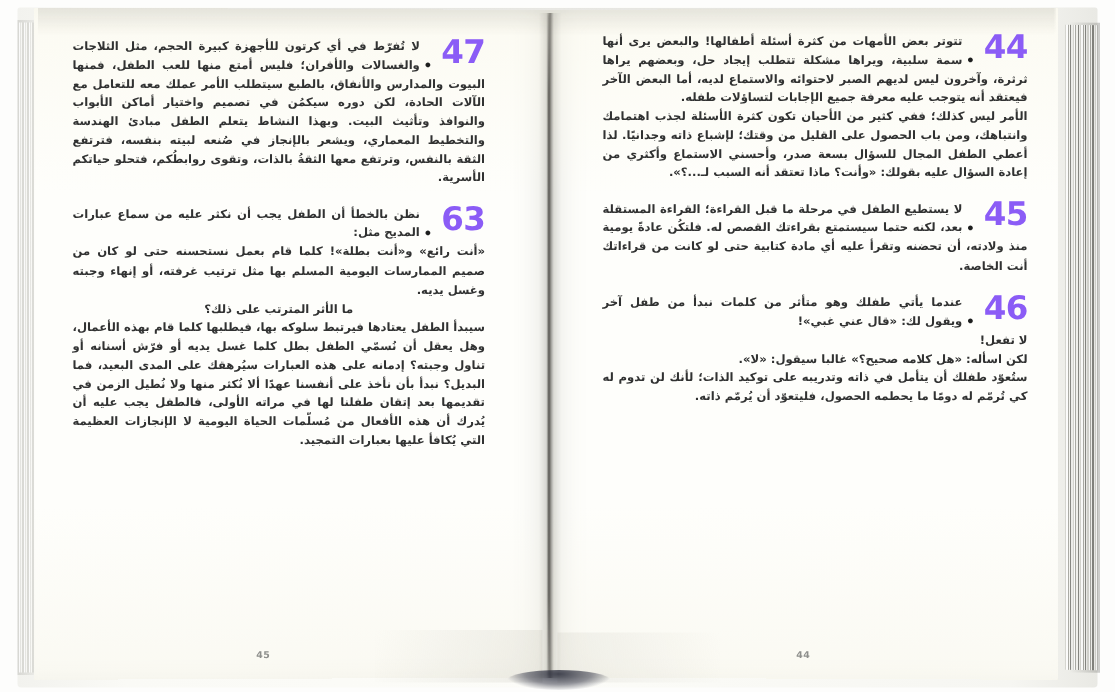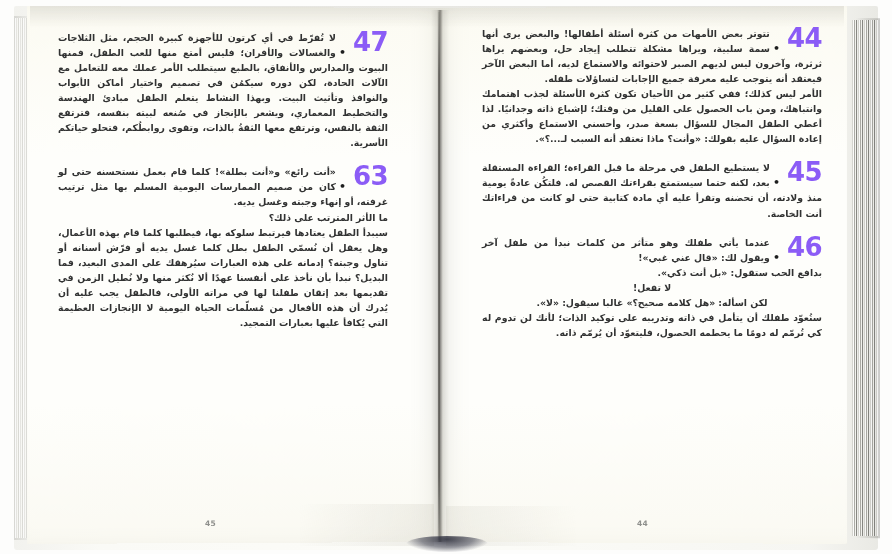--- a/index.html
+++ b/index.html
@@ -203,22 +203,22 @@
     margin: 17px 3px 0 3px;
     font-weight: 900;
   }
 
   .tip .body { display: block; }
 
   .tip p {
     margin: 0;
     text-align: justify;
   }
-  .tip p.c { }
-  .tip p.s { text-align: center; }
+  .tip p.c { text-align: center; }
+  .tip p.s { text-align: right; }
 
   
   .folio {
     position: absolute;
     bottom: 26px;
     font-size: 7.5px;
     color: #8e8f8c;
     font-weight: 600;
     letter-spacing: .4px;
     direction: ltr;
@@ -281,20 +281,21 @@
       <span class="dot">•</span>
       <span class="body">
         <p>لا تُفرّط في أي كرتون للأجهزة كبيرة الحجم، مثل الثلاجات والغسالات والأفران؛ فليس أمتع منها للعب الطفل، فمنها البيوت والمدارس والأنفاق، بالطبع سيتطلب الأمر عملك معه للتعامل مع الآلات الحادة، لكن دوره سيكمُن في تصميم واختيار أماكن الأبواب والنوافذ وتأثيث البيت. وبهذا النشاط يتعلم الطفل مبادئ الهندسة والتخطيط المعماري، ويشعر بالإنجاز في صُنعه لبيته بنفسه، فترتفع الثقة بالنفس، وترتفع معها الثقةُ بالذات، وتقوى روابطُكم، فتحلو حياتكم الأسرية.</p>
       </span>
     </div>
 
     <div class="tip">
       <span class="num">63</span>
       <span class="dot">•</span>
       <span class="body">
+        <p>نظن بالخطأ أن الطفل يجب أن نكثر عليه من سماع عبارات المديح مثل:</p>
         <p>«أنت رائع» و«أنت بطلة»! كلما قام بعمل نستحسنه حتى لو كان من صميم الممارسات اليومية المسلم بها مثل ترتيب غرفته، أو إنهاء وجبته وغسل يديه.</p>
         <p class="c">ما الأثر المترتب على ذلك؟</p>
         <p>سيبدأ الطفل يعتادها فيرتبط سلوكه بها، فيطلبها كلما قام بهذه الأعمال، وهل يعقل أن نُسمّي الطفل بطل كلما غسل يديه أو فرّش أسنانه أو تناول وجبته؟ إدمانه على هذه العبارات سيُرهقك على المدى البعيد، فما البديل؟ نبدأ بأن نأخذ على أنفسنا عهدًا ألا نُكثر منها ولا نُطيل الزمن في تقديمها بعد إتقان طفلنا لها في مراته الأولى، فالطفل يجب عليه أن يُدرك أن هذه الأفعال من مُسلّمات الحياة اليومية لا الإنجازات العظيمة التي يُكافأ عليها بعبارات التمجيد.</p>
       </span>
     </div>
 
   </div>
 
   <div class="folio folio-left">45</div>
 
@@ -315,21 +316,20 @@
       <span class="body">
         <p>لا يستطيع الطفل في مرحلة ما قبل القراءة؛ القراءة المستقلة بعد، لكنه حتما سيستمتع بقراءتك القصص له. فلتكُن عادةً يومية منذ ولادته، أن تحضنه وتقرأ عليه أي مادة كتابية حتى لو كانت من قراءاتك أنت الخاصة.</p>
       </span>
     </div>
 
     <div class="tip">
       <span class="num">46</span>
       <span class="dot">•</span>
       <span class="body">
         <p>عندما يأتي طفلك وهو متأثر من كلمات نبدأ من طفل آخر ويقول لك: «قال عني غبي»!</p>
-        <p class="c">بدافع الحب ستقول: «بل أنت ذكي».</p>
         <p class="s">لا تفعل!</p>
         <p class="s">لكن اسأله: «هل كلامه صحيح؟» غالبا سيقول: «لا».</p>
         <p>ستُعوّد طفلك أن يتأمل في ذاته وتدريبه على توكيد الذات؛ لأنك لن تدوم له كي تُرمّم له دومًا ما يحطمه الحصول، فليتعوّد أن يُرمّم ذاته.</p>
       </span>
     </div>
 
   </div>
 
   <div class="folio folio-right">44</div>
 

